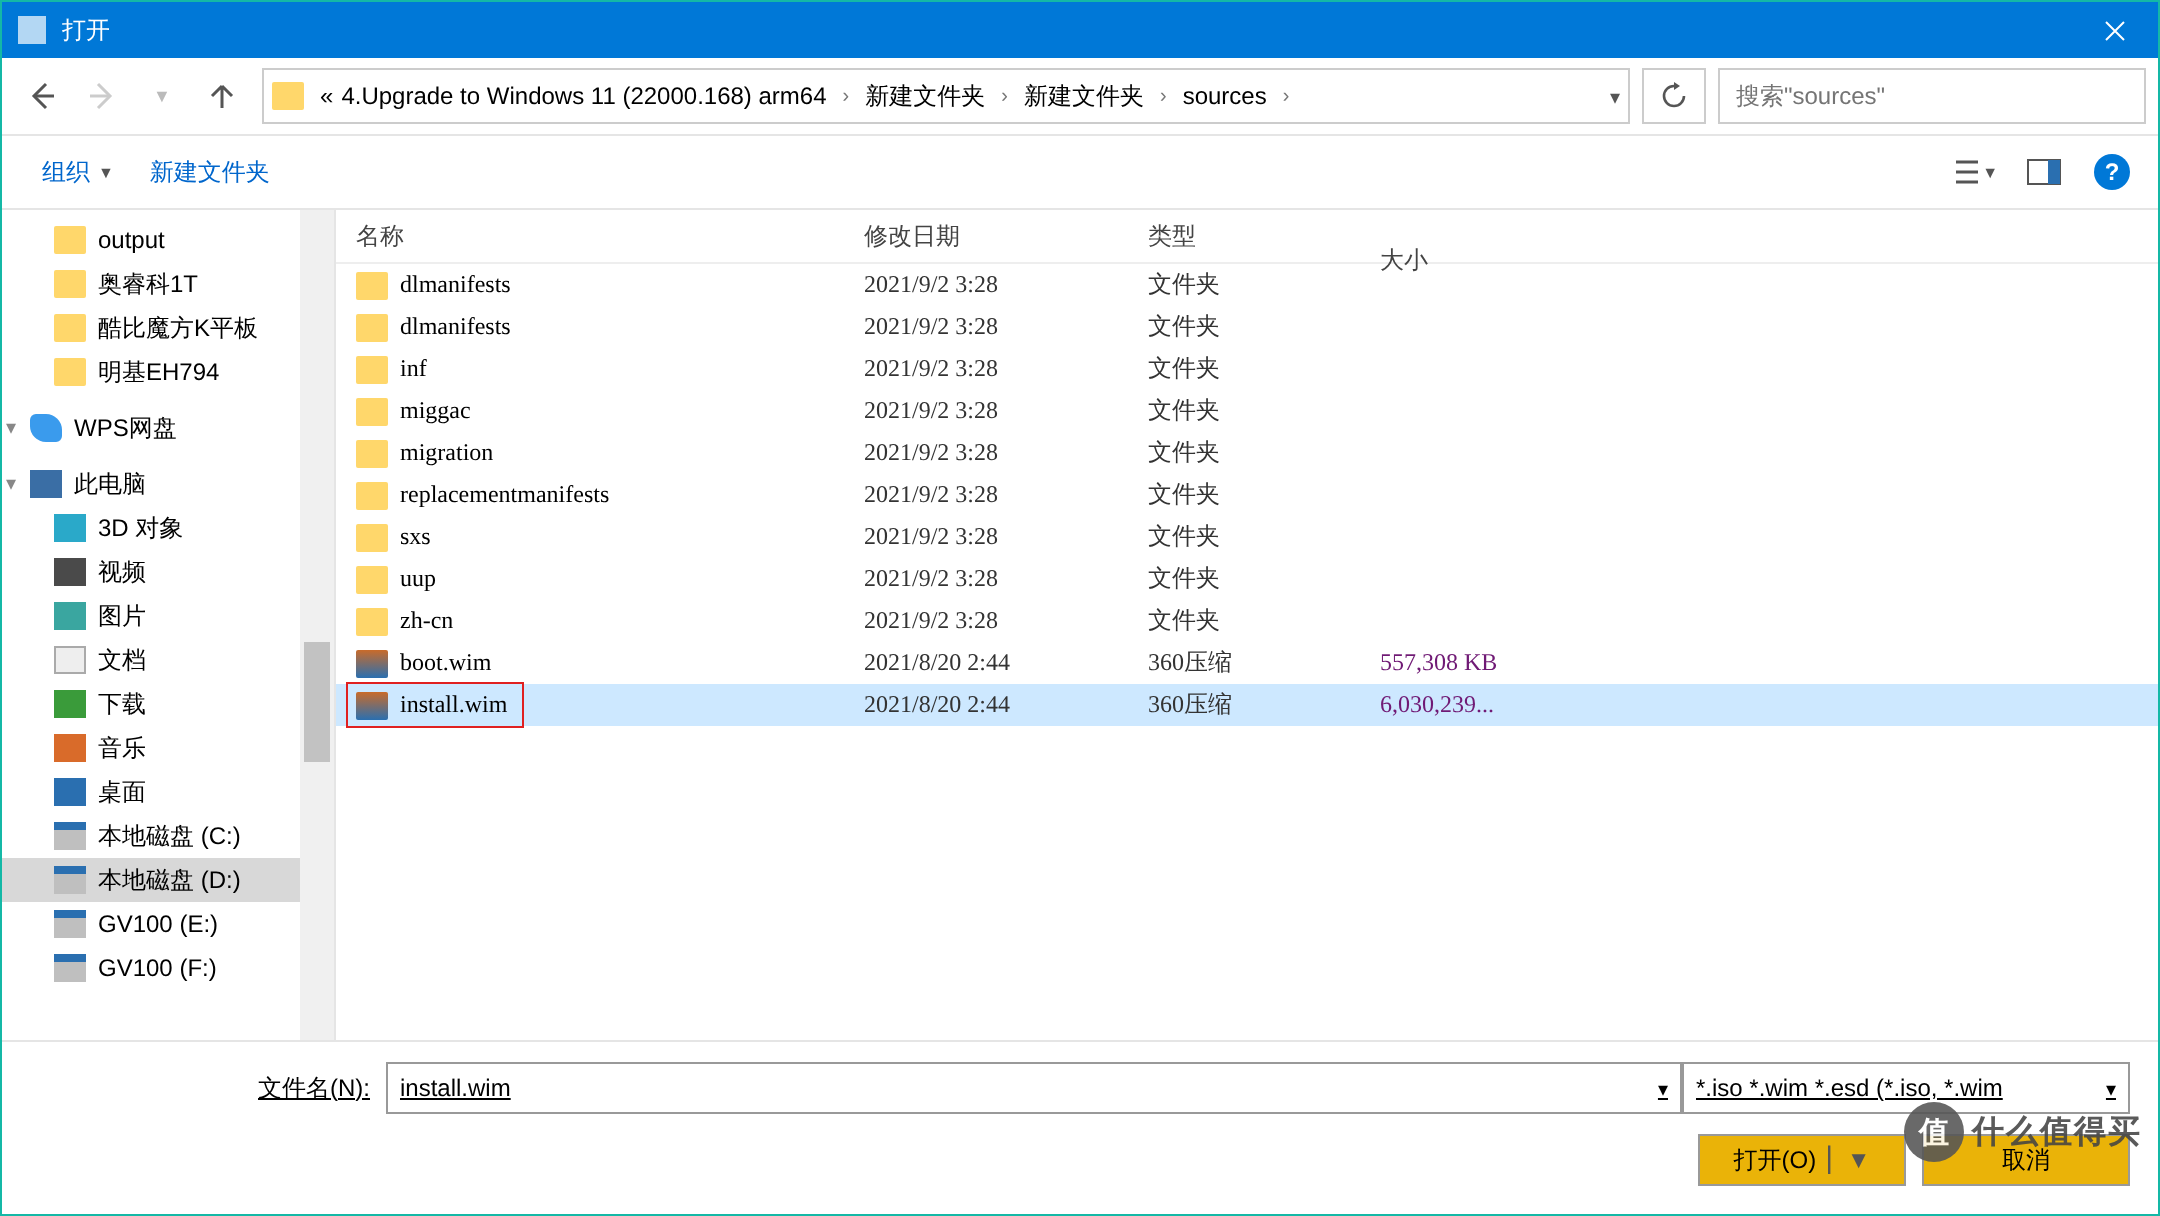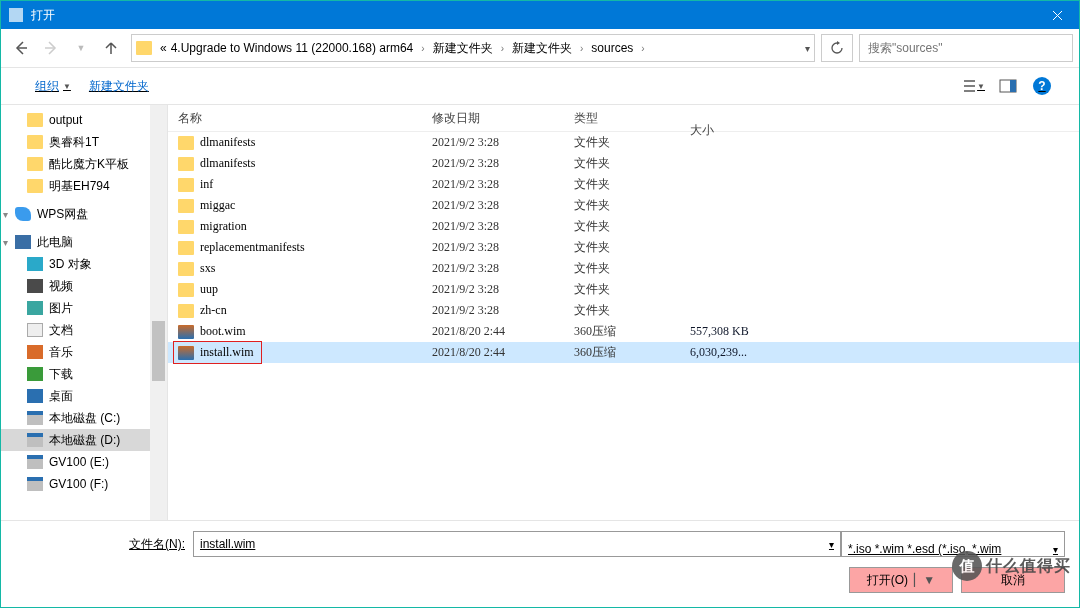--- a/index.html
+++ b/index.html
@@ -16,21 +16,21 @@
   .navbtn.dis { color:#bbb; }
   .addr { flex:1; height:26px; border:1px solid #ccc; display:flex; align-items:center; padding:0 4px; margin:0 4px; }
   .addr .fld { width:16px; height:14px; background:#ffd76b; margin-right:6px; border-radius:1px; }
   .crumb { padding:0 2px; }
   .sep { color:#777; padding:0 6px; font-size:10px; }
   .addr .drop { margin-left:auto; color:#555; }
   .refresh { width:30px; height:26px; border:1px solid #ccc; display:flex; align-items:center; justify-content:center; color:#555; }
   .search { width:200px; height:26px; border:1px solid #ccc; margin-left:4px; display:flex; align-items:center; color:#888; padding:0 6px; }
   .search input { border:none; outline:none; width:100%; font-style:normal; color:#888; font-family:inherit; font-size:12px; }
   
-  .toolbar { height:36px; display:flex; align-items:center; padding:0 28px; gap:6px; border-bottom:1px solid #e5e5e5;text-decoration:underline; }
+  .toolbar { height:36px; display:flex; align-items:center; padding:0 14px; gap:6px; border-bottom:1px solid #e5e5e5; }
   .tool { color:#0066cc; padding:4px 6px; display:flex; align-items:center; }
   .tool .dd { font-size:8px; margin-left:4px; color:#555; }
   .tool-spacer { flex:1; }
   .viewicon { width:22px; height:22px; display:flex; align-items:center; justify-content:center; color:#555; margin-left:6px; }
   .help { width:18px; height:18px; border-radius:50%; background:#0078d7; color:#fff; font-weight:bold; display:flex; align-items:center; justify-content:center; margin-left:8px; font-size:12px; }
   
   .body { flex:1; display:flex; min-height:0; }
   .side { width:166px; border-right:1px solid #e5e5e5; overflow:hidden; position:relative; }
   .side .scroll { position:absolute; right:0; top:0; bottom:0; width:17px; background:#f0f0f0; }
   .side .thumb { position:absolute; right:2px; top:52%; width:13px; height:60px; background:#c2c2c2; }
@@ -59,30 +59,30 @@
   .col-type { width:116px; }
   .col-size { width:100px;margin-top:24px; }
   .rows { flex:1; overflow:auto; }
   .row { display:flex; height:21px; align-items:center; padding-left:10px; position:relative;font-family:Liberation Serif, serif; }
   .row.sel { background:#cde8ff; }
   .row .ic { width:16px; height:14px; margin-right:6px; background:#ffd76b; border-radius:1px; flex:0 0 16px; }
   .row .ic.wim { background:linear-gradient(#c96b2a,#2a6fb0); border-radius:1px; }
   .row .nm { width:232px; }
   .row .dt { width:142px; color:#333; }
   .row .tp { width:116px; color:#333; }
-  .row .sz { width:100px; color:#0f172a; }
+  .row .sz { width:100px; color:#701a75; }
   .highlight-box { position:absolute; left:5px; top:-1px; width:87px; height:21px; border:1.5px solid #e02020; pointer-events:none; }
   
   .footer { border-top:1px solid #e5e5e5; padding:10px 14px 14px 14px; display:flex; flex-direction:column; gap:10px; }
   .frow { display:flex; align-items:center;text-decoration:underline; }
   .flabel { width:170px; text-align:right; padding-right:8px; }
   .finput { flex:1; height:24px; border:1px solid #999; padding:0 6px; display:flex; align-items:center; justify-content:space-between; }
-  .ftype { width:210px; height:24px; border:1px solid #999; padding:0 6px; display:flex; align-items:flex-end; justify-content:space-between; }
+  .ftype { width:210px; height:24px; border:1px solid #999; padding:0 6px; display:flex; align-items:center; justify-content:space-between; }
   .btnrow { display:flex; justify-content:flex-end; gap:8px; }
-  .btn { height:24px; min-width:86px; border:1px solid #999; background:#fca5a5; display:flex; align-items:center; justify-content:center; padding:0 8px; }
+  .btn { height:24px; min-width:86px; border:1px solid #999; background:#eab308; display:flex; align-items:center; justify-content:center; padding:0 8px; }
   .btn .dd { margin-left:6px; color:#555; }
   
   .wm { position:absolute; right:8px; bottom:26px; display:flex; align-items:center; opacity:.88; pointer-events:none; }
   .wm .circ { width:30px; height:30px; border-radius:50%; background:#555; color:#fff; display:flex; align-items:center; justify-content:center; font-weight:bold; font-size:15px; margin-right:4px; }
   .wm .txt { font-size:16px; font-weight:600; color:#444; letter-spacing:1px;text-align:center; }
   .dd-glyph::after { content:"▾"; font-size:10px; }
 </style>
 </head>
 <body>
 
@@ -209,26 +209,26 @@
           </li>
           <li>
             <span class="ico pic"></span>
             <span>图片</span>
           </li>
           <li>
             <span class="ico doc"></span>
             <span>文档</span>
           </li>
           <li>
+            <span class="ico dl"></span>
+            <span>下载</span>
+          </li>
+          <li>
             <span class="ico mus"></span>
             <span>音乐</span>
-          </li>
-          <li>
-            <span class="ico dl"></span>
-            <span>下载</span>
           </li>
           <li>
             <span class="ico desk"></span>
             <span>桌面</span>
           </li>
           <li>
             <span class="ico drv"></span>
             <span>本地磁盘 (C:)</span>
           </li>
           <li class="sel">

